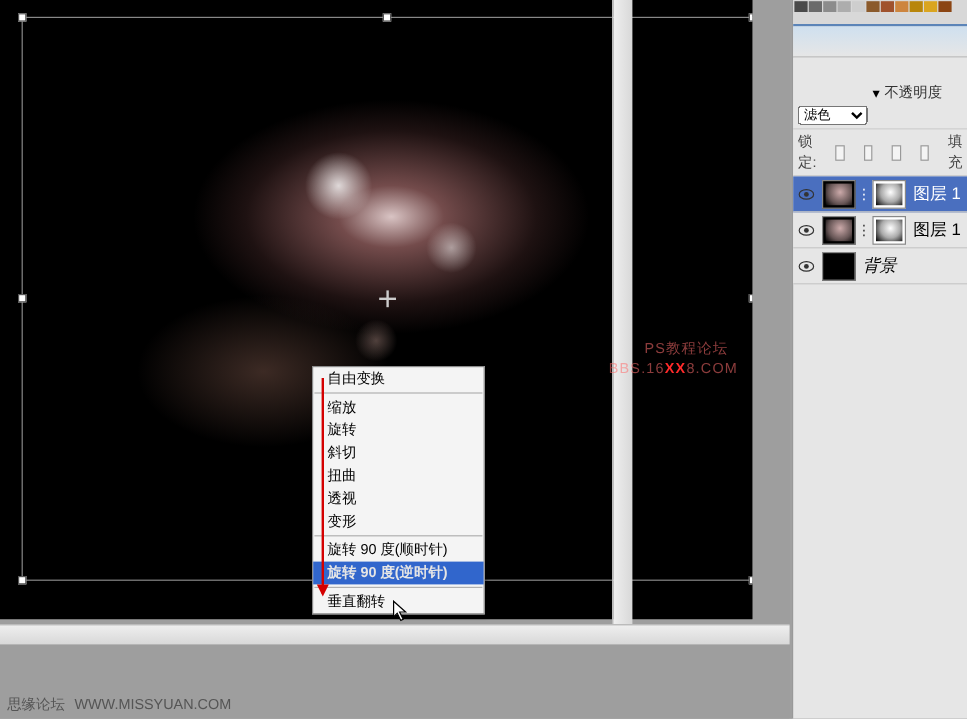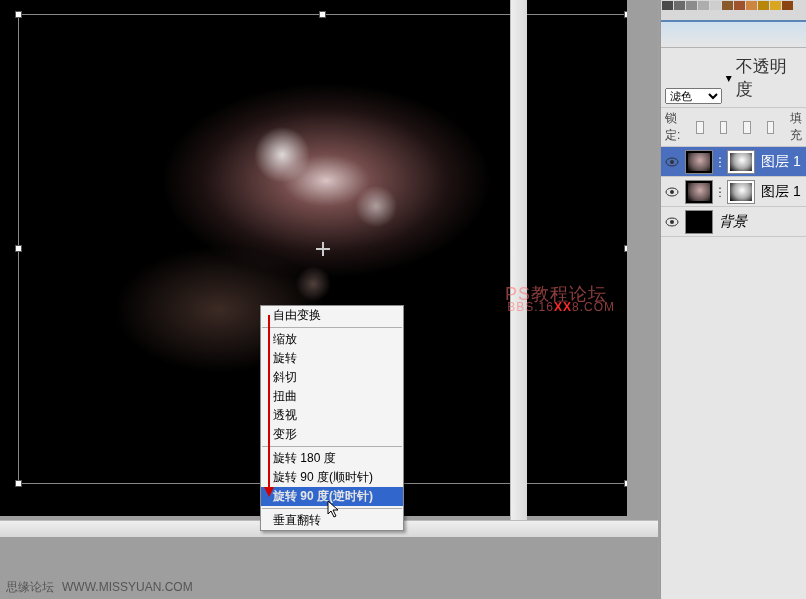--- a/index.html
+++ b/index.html
@@ -40,39 +40,39 @@
 .swatch { width: 11px; height: 9px; }
 .panel-spacer { height: 26px; background: linear-gradient(#cfe0ef,#e6e6e6); border-bottom: 1px solid #b3b3b3; }
 
 .layers-panel { margin-top: 0; }
 .tabs { display: flex; background: #d9d9d9; border-bottom: 1px solid #999; }
 .tab { padding: 3px 7px 2px 7px; color: #444; border: 1px solid #999; border-bottom: none; margin-top: 2px; background: #cfcfcf; }
 .tab.active { background: #e9e9e9; font-weight: normal; }
 
 .layer-opts { display: flex; align-items: center; gap: 4px; padding: 3px 4px; background: #e6e6e6; border-bottom: 1px solid #c8c8c8; }
 .layer-opts select { font-size: 11px; width: 58px; margin-top: 37px; }
-.layer-opts .lbl { font-size: 17px; color: #333; }
+.layer-opts .lbl { font-size: 12px; color: #333; }
 
 .lock-row { display: flex; align-items: center; gap: 16px; padding: 2px 4px; background: #e6e6e6; border-bottom: 1px solid #c8c8c8; color: #444; }
 .lock-row .ic { width: 13px; height: 13px; border: 1px solid #999; background: #f4f4f4; }
 
 .layer-list { background: #e6e6e6; }
 .layer-row { display: flex; align-items: center; height: 30px; border-bottom: 1px solid #c8c8c8; }
 .layer-row.selected { background: #4a6fbf; color: #fff; }
 .vis { width: 22px; display: flex; align-items: center; justify-content: center; }
 .thumb { width: 28px; height: 24px; background: #000; border: 1px solid #888; margin: 0 2px; position: relative; }
 .thumb.mask { background: #fff; }
 .thumb .imgmini { position: absolute; inset: 2px; background: radial-gradient(circle at 55% 40%, #caa 0%, #655 60%, #000 100%); }
 .thumb.mask .imgmini { background: radial-gradient(circle at 55% 40%, #fff 0%, #aaa 50%, #000 100%); }
 .link-dots { width: 10px; display:flex; align-items:center; justify-content:center; color:#333; }
 .layer-row.selected .link-dots{color:#fff;}
 .lname { flex: 1; padding-left: 4px; font-size: 14px; }
 .bg-thumb { width: 28px; height: 24px; background: #000; border: 1px solid #888; margin: 0 2px; }
 
-.watermark { color: rgba(255,110,110,0.55); font-size: 18px; letter-spacing: 1px; }
+.watermark { color: rgba(255,110,110,0.55); font-size: 12px; letter-spacing: 1px; }
 .wm1 { position: absolute; right: 20px; top: 282px; z-index: 5; }
 .wm2 { position: absolute; right: 12px; top: 300px; z-index: 5; font-size: 12px; }
 .xx { color: #ff2a2a; font-weight: bold; }
 
 .eye-svg { width: 14px; height: 10px; }
 </style>
 </head>
 <body>
 
 <div class="workspace">
@@ -103,21 +103,20 @@
   <div class="context-menu">
     <div class="item">自由变换</div>
     <div class="sep"></div>
     <div class="item">缩放</div>
     <div class="item">旋转</div>
     <div class="item">斜切</div>
     <div class="item">扭曲</div>
     <div class="item">透视</div>
     <div class="item">变形</div>
     <div class="sep"></div>
-    <div class="item">旋转 180 度</div>
     <div class="item">旋转 90 度(顺时针)</div>
     <div class="item highlight">旋转 90 度(逆时针)</div>
     <div class="sep"></div>
     <div class="item">垂直翻转</div>
   </div>
 
   <div class="cursor-arrow">
     <svg width="14" height="18">
         <path d="M1 1 L1 14 L4 11 L7 17 L9 16 L6 10 L11 10 Z" fill="#fff" stroke="#000" stroke-width="1"></path>
       </svg>

